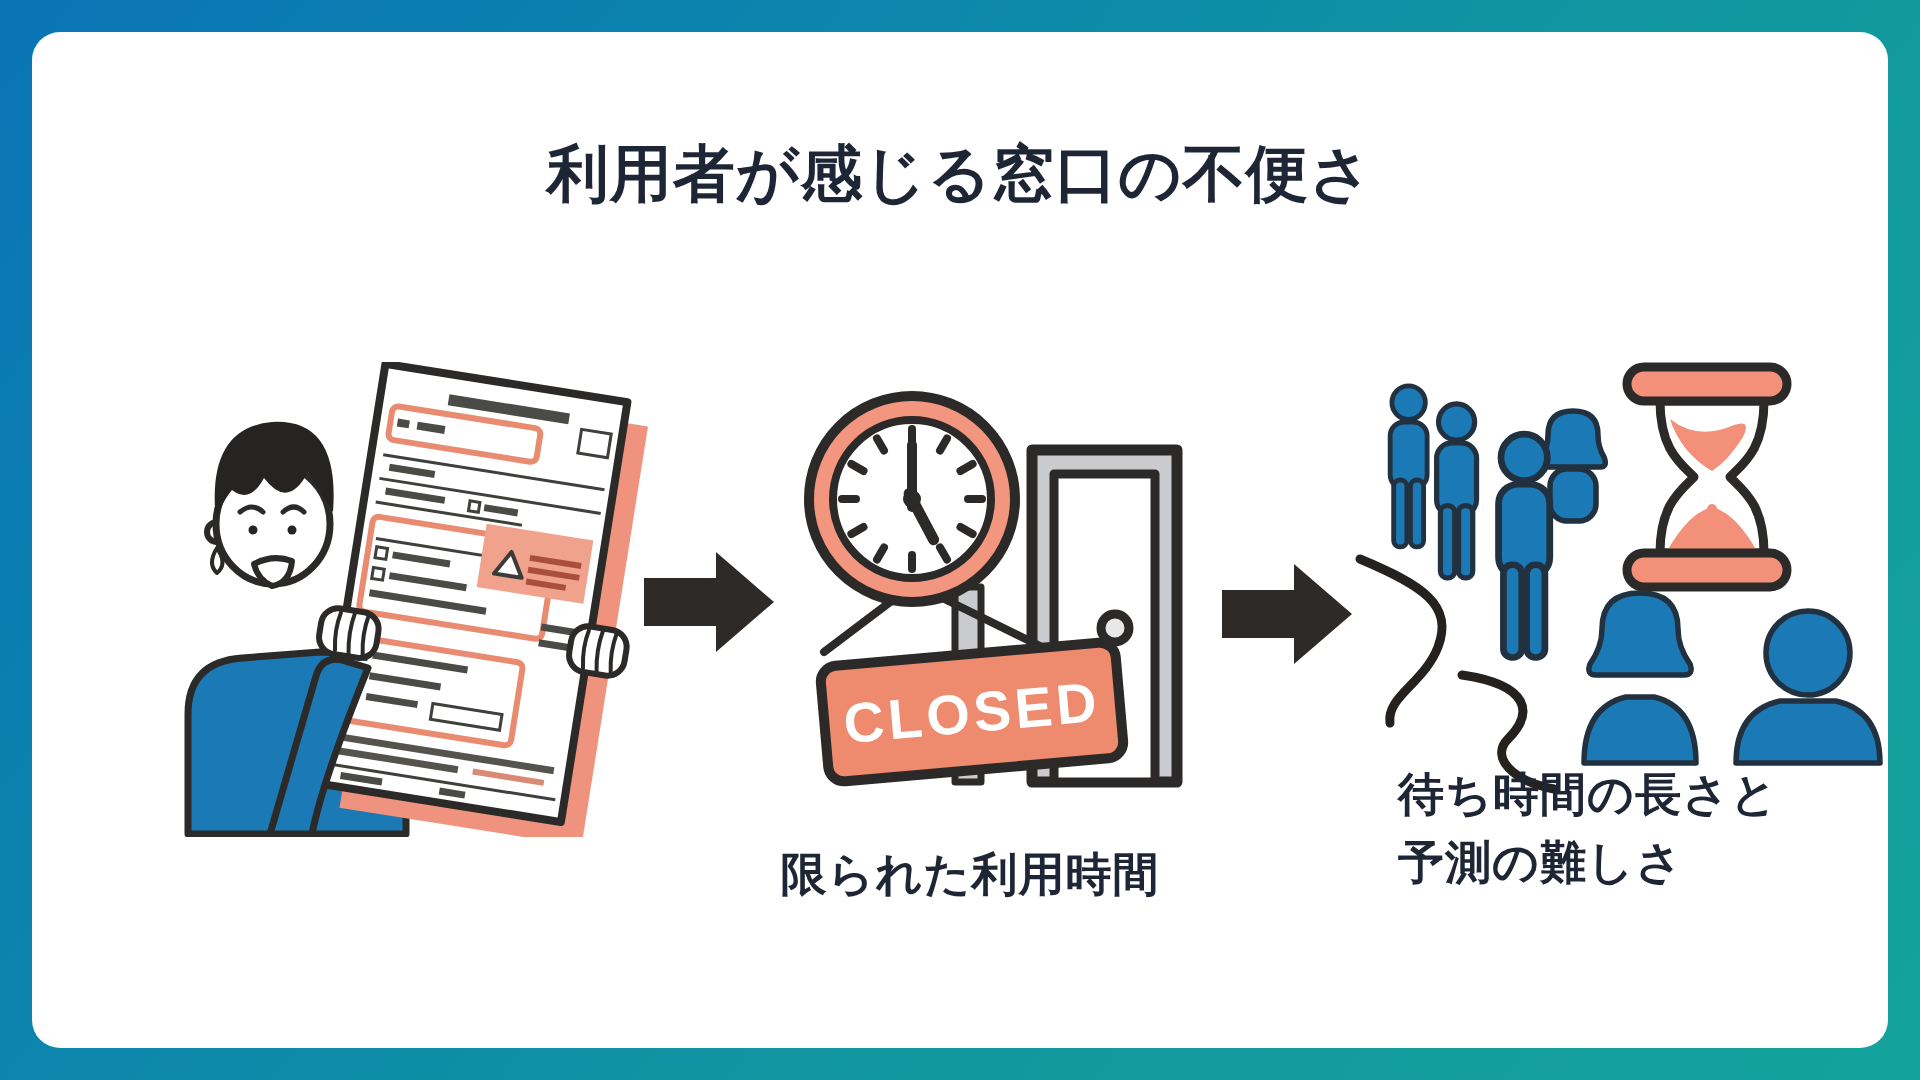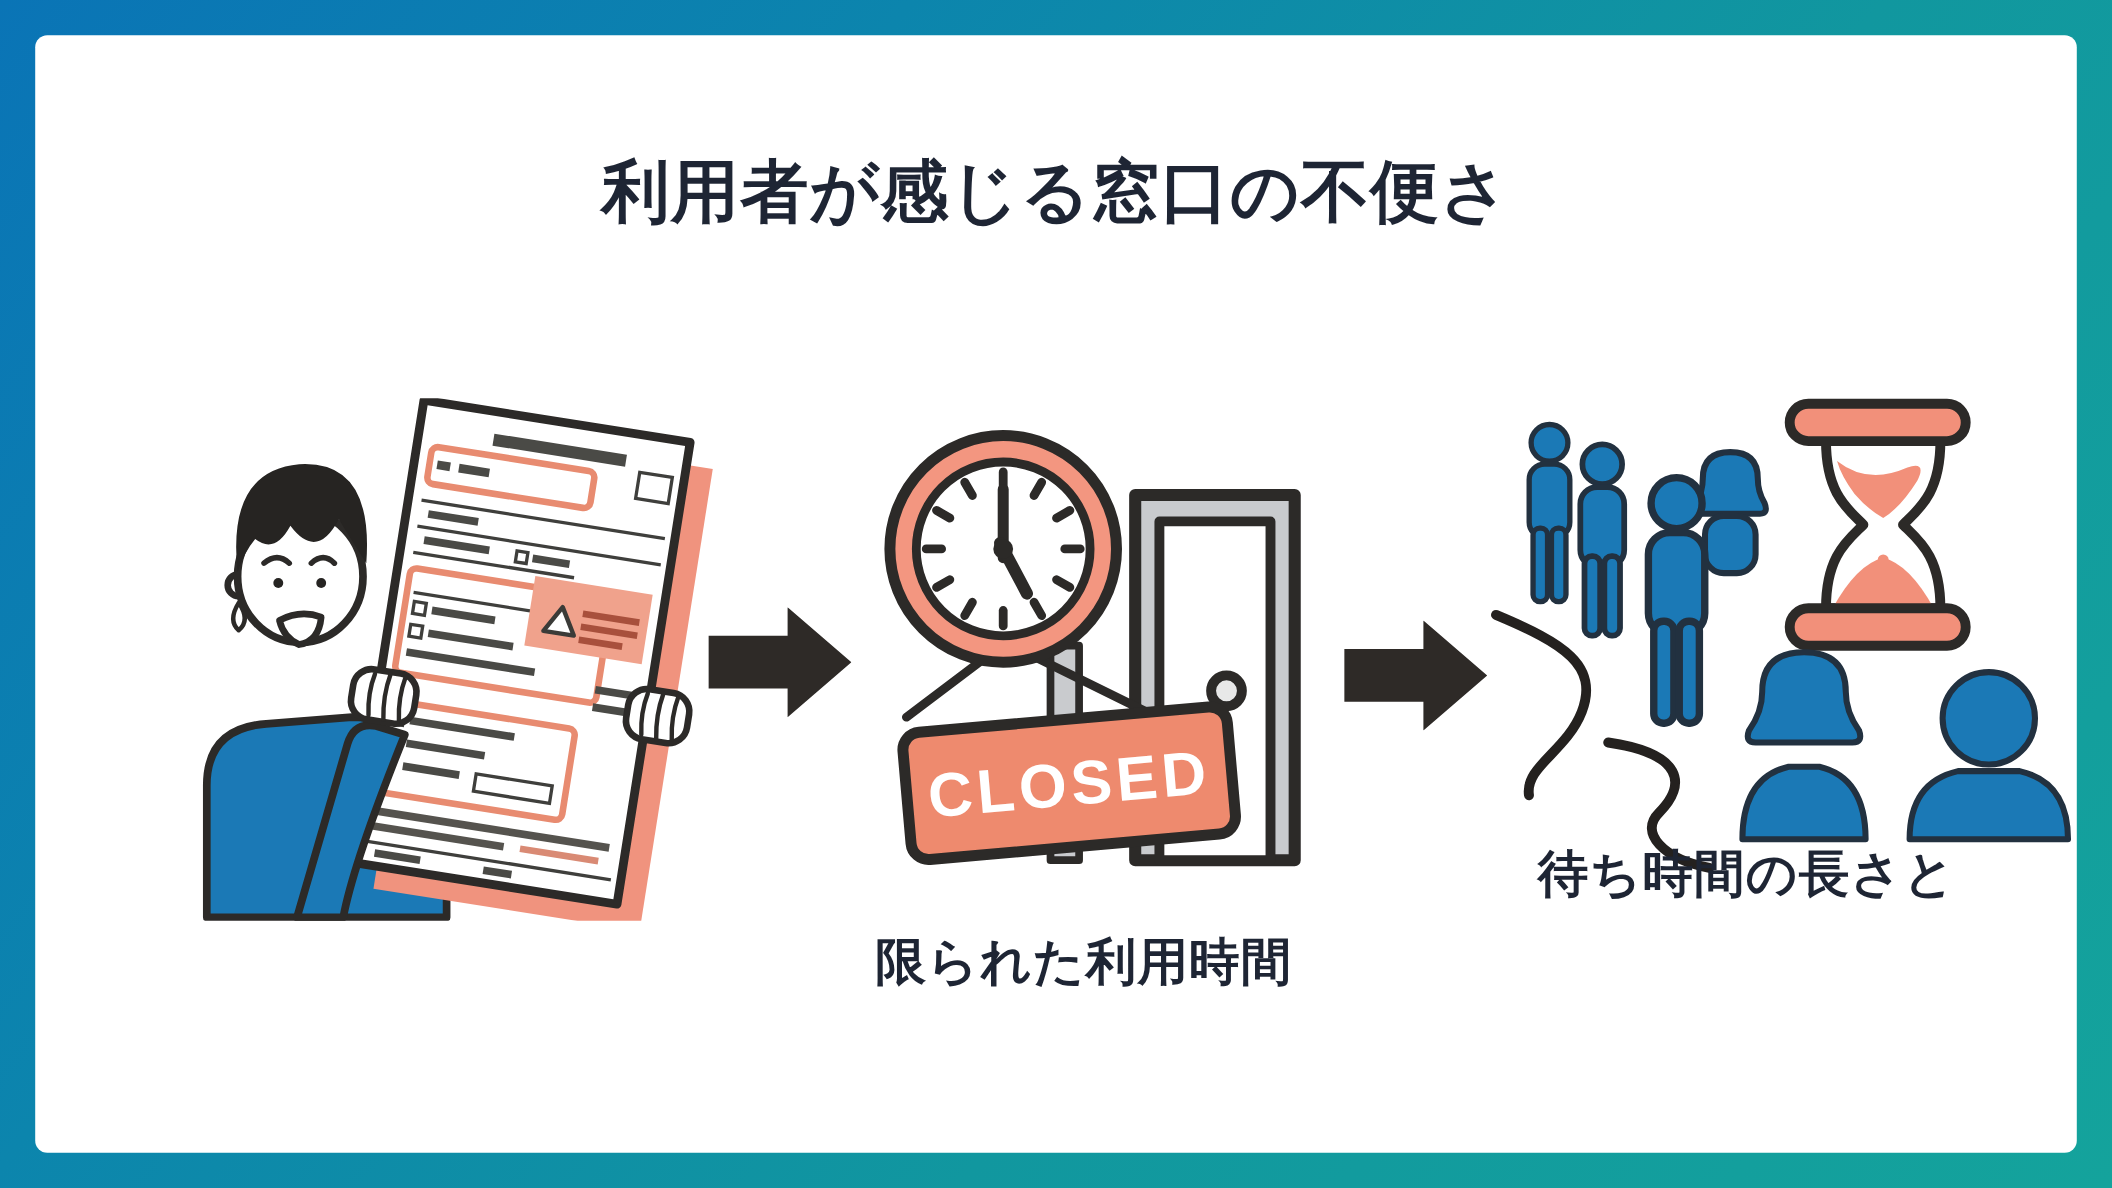--- a/index.html
+++ b/index.html
@@ -6,34 +6,34 @@
   body{
     width:1920px;height:1080px;overflow:hidden;
     font-family:"Liberation Sans","DejaVu Sans",sans-serif;
   }
   .stage{
     position:relative;width:1920px;height:1080px;
     background:linear-gradient(128deg,#0a74b6 0%,#0c85ad 30%,#11979f 62%,#14a39c 100%);
   }
   .card{
     position:absolute;left:32px;top:32px;right:32px;bottom:32px;
-    background:#ffffff;border-radius:11px;
+    background:#ffffff;border-radius:28px;
   }
   .title{
     position:absolute;left:0;top:100px;width:100%;
     text-align:center;font-size:62px;font-weight:800;color:#1e2534;
     letter-spacing:1px;margin:0;
   }
   .illus{position:absolute;}
   .caption{
     position:absolute;font-size:46px;font-weight:800;color:#1e2534;
     line-height:68px;letter-spacing:1px;
   }
   .cap-1{left:131px;top:768px;}
-  .cap-2{left:733px;top:808px;width:410px;text-align:right;}
+  .cap-2{left:733px;top:808px;width:410px;text-align:center;}
   .cap-3{left:1366px;top:728px;}
   .arrow{position:absolute;}
   
   .ink{stroke:#2c2a28;stroke-linejoin:round;stroke-linecap:round;}
   .blue{fill:#1b79b6;}
   .pfig{fill:#1b79b6;stroke:#223140;stroke-width:5.5;stroke-linejoin:round;}
   .salm{fill:#f0937e;}
   .fnone{fill:none;}
   .formline{stroke:#3f3f3c;stroke-width:3;}
   .dash{fill:#4a4a46;}
@@ -213,16 +213,17 @@
           <path d="M6 154 Q6 102 50 92 L106 92 Q150 102 150 154 Z" class="pfig"></path>
         </g>
       </g>
     </svg>
 
     <div class="caption cap-2">
       <div>限られた利用時間</div>
     </div>
     <div class="caption cap-3">
       <div>待ち時間の長さと</div>
+      <div>予測の難しさ</div>
     </div>
 
   </div>
 </div>
 
 </body></html>

